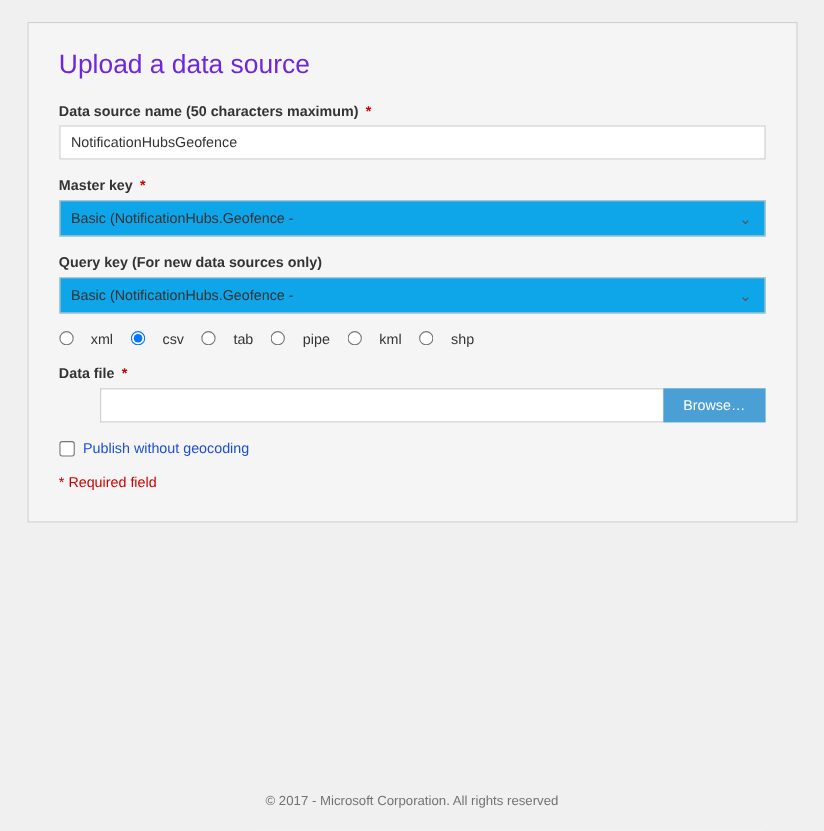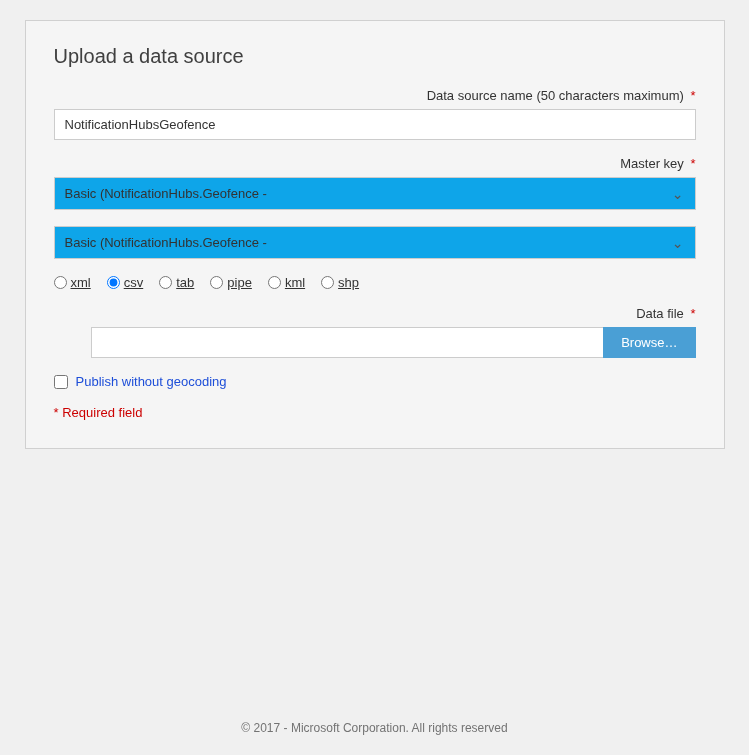--- a/index.html
+++ b/index.html
@@ -20,37 +20,36 @@
 
     .main-container {
       width: 700px;
       margin: 20px auto 0;
       background-color: #f5f5f5;
       border: 1px solid #d0d0d0;
       padding: 24px 28px 28px;
     }
 
     .page-title {
-      font-size: 20px;
+      font-size: 24px;
       font-weight: 400;
-      color: #404040;
+      color: #6d28d9;
       margin-bottom: 20px;
     }
 
     .form-group {
       margin-bottom: 16px;
     }
 
     .form-label {
       display: block;
-      font-weight: 400;
+      font-weight: 700;
       font-size: 13px;
       color: #333;
       margin-bottom: 6px;
-      text-align: right;
     }
 
     .required-asterisk {
       color: #c00;
       margin-left: 3px;
     }
 
     .form-input {
       width: 100%;
       padding: 7px 10px;
@@ -91,26 +90,25 @@
 
     .radio-group {
       display: flex;
       align-items: center;
       gap: 16px;
       flex-wrap: wrap;
     }
 
     .radio-option {
       display: flex;
-      align-items: center;
-      gap: 4px;
-      font-size: 13px;
-      color: #333;
-      cursor: pointer;
-      text-decoration: underline;
+      align-items: flex-start;
+      gap: 16px;
+      font-size: 13px;
+      color: #333;
+      cursor: pointer;
     }
 
     .radio-option input[type="radio"] {
       cursor: pointer;
       margin: 0;
     }
 
     .file-input-group {
       display: flex;
       align-items: flex-start;
@@ -205,20 +203,23 @@
     <div class="form-select-wrapper">
       <select class="form-select">
         <option>Basic (NotificationHubs.Geofence -</option>
       </select>
       <span class="select-chevron">⌄</span>
     </div>
   </div>
 
   
   <div class="form-group">
+    <label class="form-label">
+      <span>Query key (For new data sources only)</span>
+    </label>
     <div class="form-select-wrapper">
       <select class="form-select">
         <option>Basic (NotificationHubs.Geofence -</option>
       </select>
       <span class="select-chevron">⌄</span>
     </div>
   </div>
 
   
   <div class="form-group">

